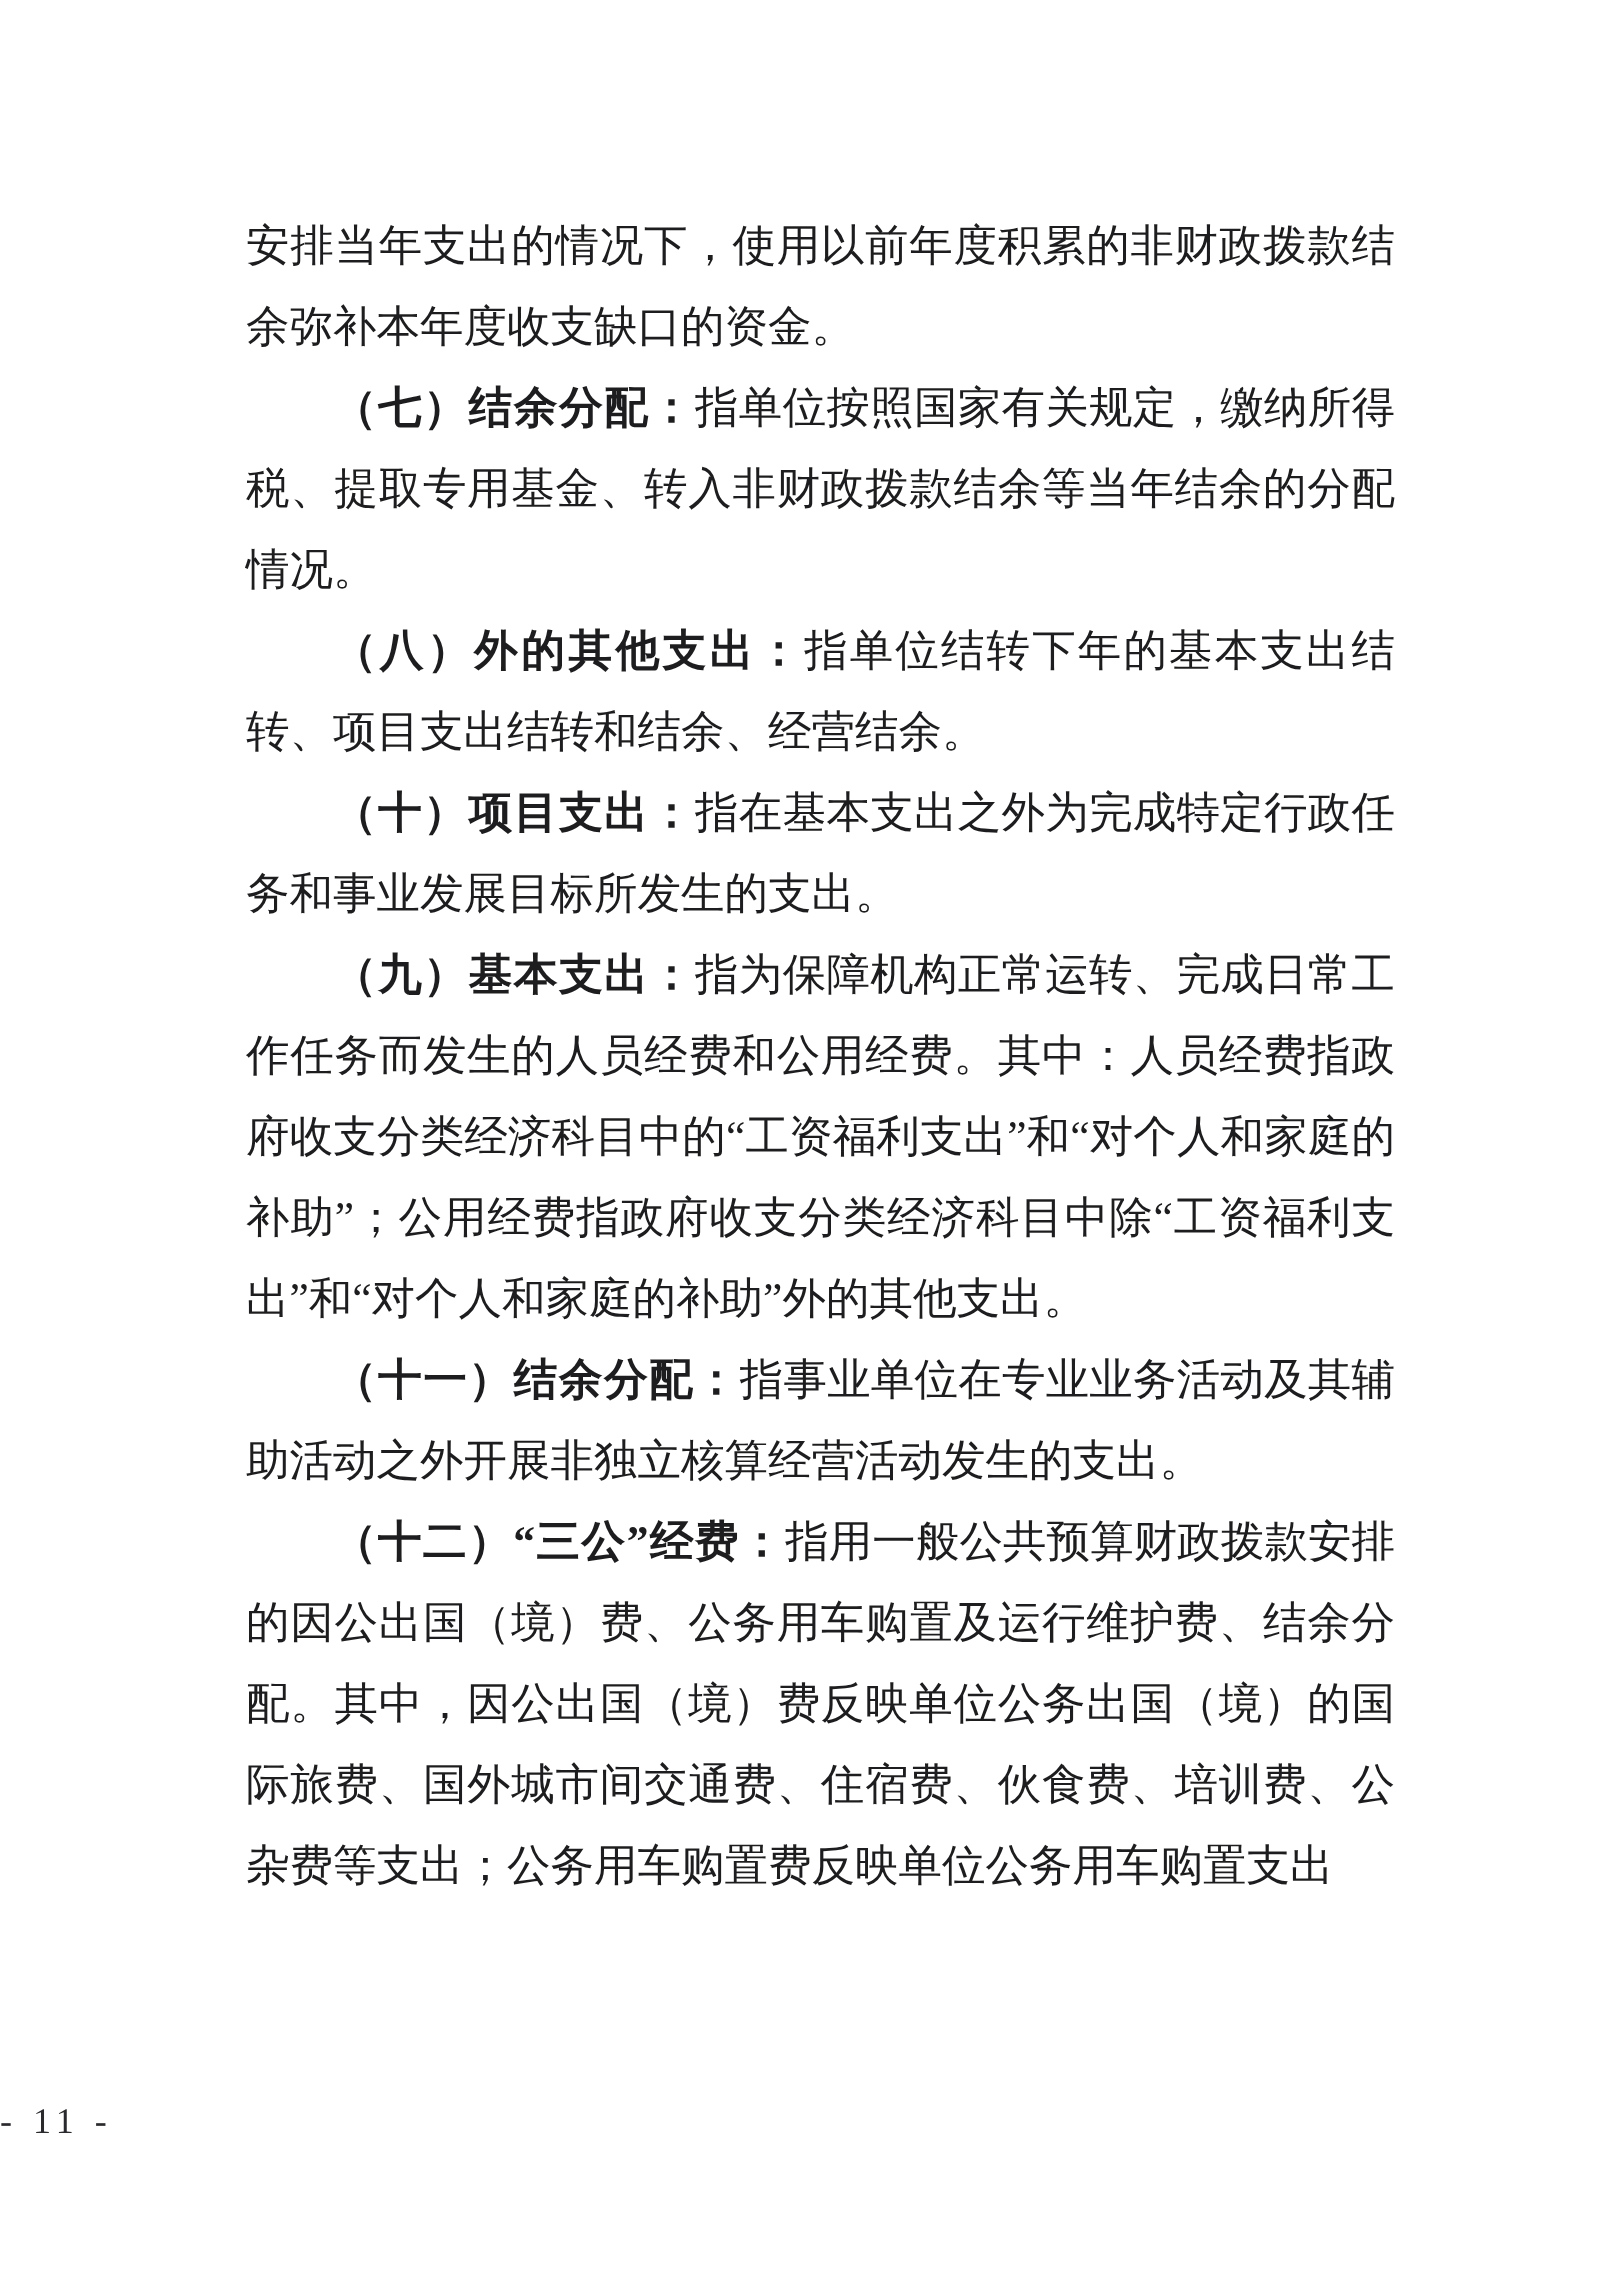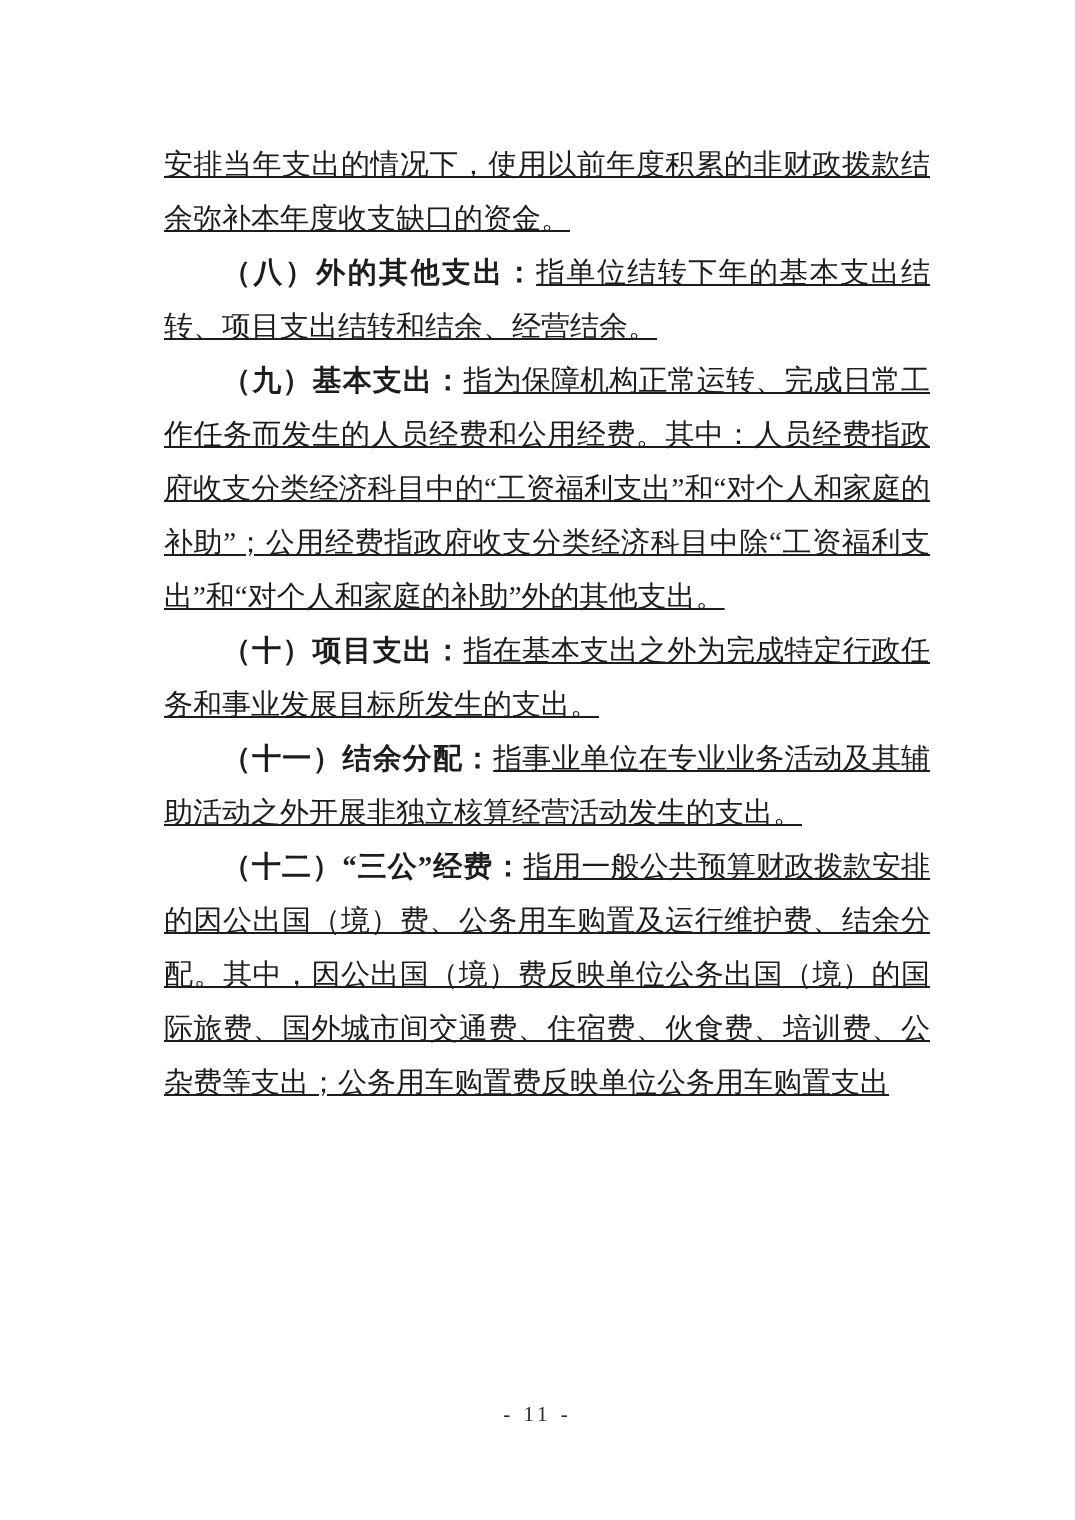--- a/index.html
+++ b/index.html
@@ -33,50 +33,49 @@
   }
   .para.no-indent {
     text-indent: 0;
   }
   .head {
     font-weight: 700;
     letter-spacing: 1px;
   }
   .body-text {
     font-weight: 400;
-    text-decoration: underline;
   }
   .footer {
     position: absolute;
     left: 0;
     top: 1402px;
     width: 100%;
-    text-align: center;
     font-family: "Liberation Serif", "DejaVu Serif", serif;
-    font-size: 21px;
+    font-size: 24px;
     color: #2a2a2e;
     letter-spacing: 4px;
   }
 </style>
 </head>
 <body>
 
 <div class="page">
 
   <div class="content">
 
     <p class="para no-indent"><span class="head"></span><span class="body-text">安排当年支出的情况下，使用以前年度积累的非财政拨款结余弥补本年度收支缺口的资金。</span></p>
 
 
+    <p class="para"><span class="head">（七）结余分配：</span><span class="body-text">指单位按照国家有关规定，缴纳所得税、提取专用基金、转入非财政拨款结余等当年结余的分配情况。</span></p>
 
     <p class="para"><span class="head">（八）外的其他支出：</span><span class="body-text">指单位结转下年的基本支出结转、项目支出结转和结余、经营结余。</span></p>
 
+    <p class="para"><span class="head">（十）项目支出：</span><span class="body-text">指在基本支出之外为完成特定行政任务和事业发展目标所发生的支出。</span></p>
+
     <p class="para"><span class="head">（九）基本支出：</span><span class="body-text">指为保障机构正常运转、完成日常工作任务而发生的人员经费和公用经费。其中：人员经费指政府收支分类经济科目中的“工资福利支出”和“对个人和家庭的补助”；公用经费指政府收支分类经济科目中除“工资福利支出”和“对个人和家庭的补助”外的其他支出。</span></p>
-
-    <p class="para"><span class="head">（十）项目支出：</span><span class="body-text">指在基本支出之外为完成特定行政任务和事业发展目标所发生的支出。</span></p>
 
     <p class="para"><span class="head">（十一）结余分配：</span><span class="body-text">指事业单位在专业业务活动及其辅助活动之外开展非独立核算经营活动发生的支出。</span></p>
 
     <p class="para"><span class="head">（十二）“三公”经费：</span><span class="body-text">指用一般公共预算财政拨款安排的因公出国（境）费、公务用车购置及运行维护费、结余分配。其中，因公出国（境）费反映单位公务出国（境）的国际旅费、国外城市间交通费、住宿费、伙食费、培训费、公杂费等支出；公务用车购置费反映单位公务用车购置支出</span></p>
 
   </div>
 
   <div class="footer">- 11 -</div>
 
 </div>

